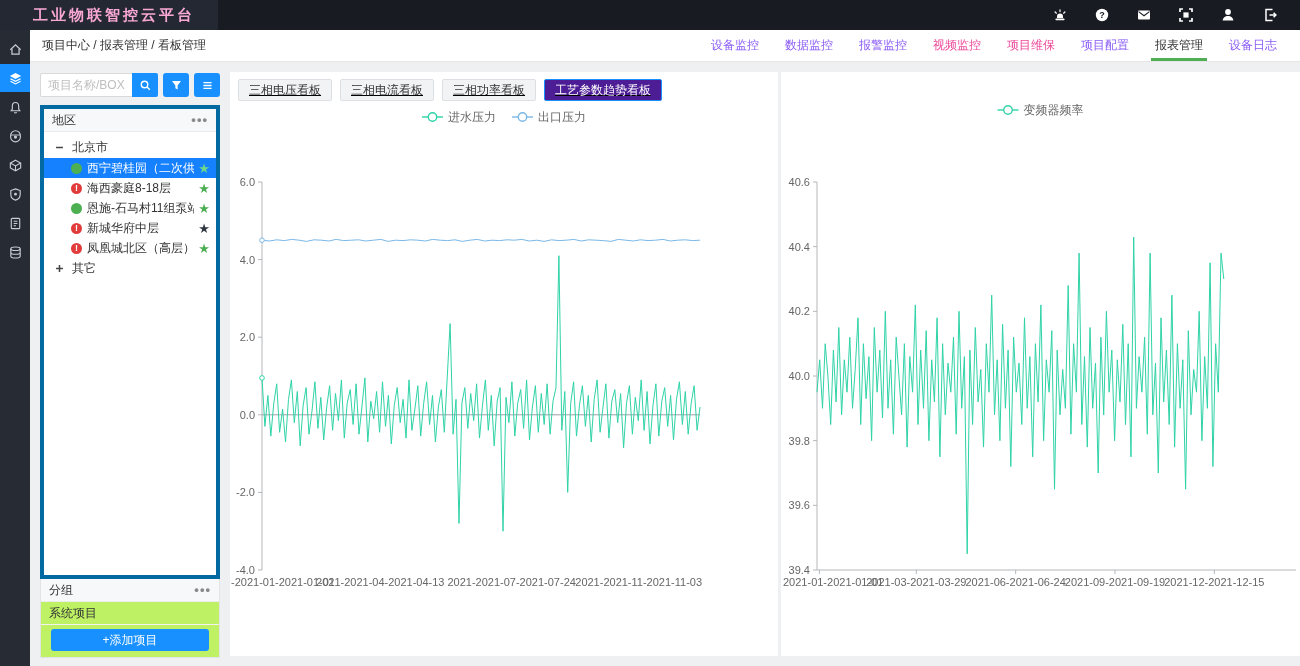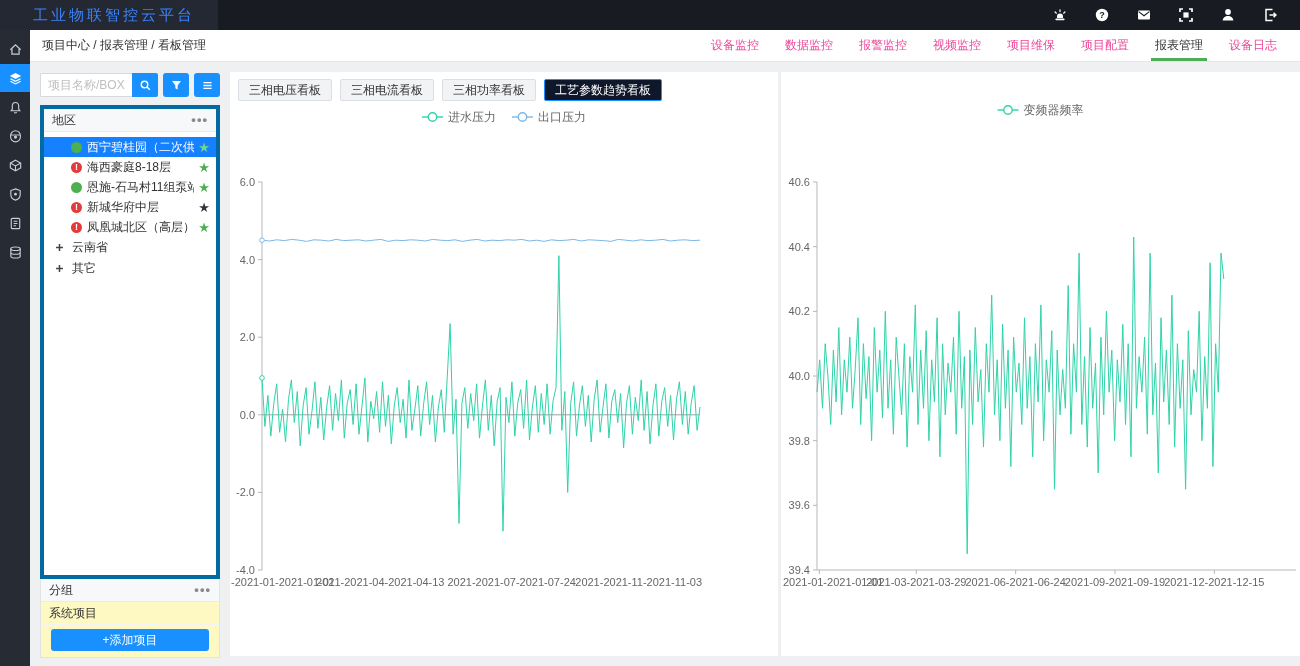--- a/index.html
+++ b/index.html
@@ -1,30 +1,30 @@
 <!DOCTYPE html>
 <html><head>
 <meta charset="utf-8">
 <style>
   html,body{margin:0;padding:0;}
   body{width:1300px;height:666px;position:relative;overflow:hidden;background:#eef0f2;
        font-family:"Liberation Sans",sans-serif;}
   
   .top-header{position:absolute;top:0;left:0;right:0;height:30px;background:#181b22;display:flex;align-items:stretch;}
   .logo-block{width:218px;background:#242833;display:flex;align-items:center;padding-left:33px;box-sizing:border-box;}
-  .app-title{color:#3b82f6;font-family:"Liberation Serif",serif;font-weight:normal;font-size:15px;letter-spacing:3px;white-space:nowrap;}
+  .app-title{color:#f9a8d4;font-family:"Liberation Serif",serif;font-weight:bold;font-size:15px;letter-spacing:3px;white-space:nowrap;}
   .header-icons{margin-left:auto;display:flex;align-items:center;gap:26px;padding-right:22px;}
   .hicon{width:16px;height:16px;color:#ffffff;cursor:pointer;}
   .hicon svg{width:100%;height:100%;display:block;}
   
   .breadcrumb-bar{position:absolute;top:30px;left:30px;right:0;height:32px;background:#fff;border-bottom:1px solid #e6e6e6;
        display:flex;align-items:center;justify-content:space-between;padding:0 10px 0 12px;box-sizing:border-box;}
   .breadcrumb{font-size:12px;color:#333;}
   .top-nav{display:flex;height:100%;}
-  .nav-item{font-size:12px;color:#ec4899;padding:0 13px;display:flex;align-items:center;position:relative;cursor:pointer;white-space:nowrap;}
+  .nav-item{font-size:12px;color:#8b5cf6;padding:0 13px;display:flex;align-items:center;position:relative;cursor:pointer;white-space:nowrap;}
   .nav-item.disabled{color:#ec4899;}
   .nav-item.active{color:#333;text-align:right;}
   .nav-item.active::after{content:"";position:absolute;left:9px;right:9px;bottom:0;height:3px;background:#4fae54;}
   
   .rail{position:absolute;top:30px;left:0;bottom:0;width:30px;background:#262b34;display:flex;flex-direction:column;align-items:center;padding-top:5px;box-sizing:border-box;}
   .rail-item{width:30px;height:28px;margin-bottom:1px;display:flex;align-items:center;justify-content:center;color:#c9ced6;cursor:pointer;}
   .rail-item svg{width:15px;height:15px;}
   .rail-item.active{background:#1890ff;color:#fff;}
   
   .sidebar{position:absolute;left:40px;top:73px;width:180px;bottom:8px;display:flex;flex-direction:column;box-sizing:border-box;}
@@ -47,31 +47,31 @@
   .tree-leaf-row{height:20px;display:flex;align-items:center;padding-left:27px;padding-right:6px;font-size:12px;color:#333;cursor:pointer;}
   .tree-leaf-row .label{flex:1;white-space:nowrap;overflow:hidden;margin-left:5px;}
   .tree-leaf-row.selected{background:#1681ff;color:#fff;}
   .status{width:11px;height:11px;border-radius:50%;flex:none;display:flex;align-items:center;justify-content:center;}
   .status.ok{background:#4cb052;}
   .status.alarm{background:#e23b3b;color:#fff;font-size:9px;font-weight:bold;}
   .star{font-size:13px;flex:none;margin-left:4px;line-height:1;cursor:pointer;}
   .star.green{color:#4cae52;}
   .star.dark{color:#2f3640;}
   .star.light{color:#6fd889;}
-  .group-card{background:#fef9c3;border:1px solid #e3e3e3;border-top:none;flex:none;}
+  .group-card{background:#bef264;border:1px solid #e3e3e3;border-top:none;flex:none;}
   .group-item{height:22px;display:flex;align-items:center;padding:0 8px;font-size:12px;color:#333;border-bottom:1px solid #f2f2f2;cursor:pointer;}
   .add-btn-wrap{padding:4px 10px 6px;}
   .add-btn{width:100%;height:22px;background:#1890ff;color:#fff;border:none;border-radius:3px;font-size:12px;cursor:pointer;}
   
   .panel{position:absolute;top:72px;bottom:10px;background:#fff;}
   .panel-left{left:230px;width:548px;}
   .panel-right{left:781px;right:0;}
-  .tabs-row{display:flex;gap:8px;padding:7px 8px 5px;}
+  .tabs-row{display:flex;gap:8px;padding:7px 8px 5px;text-decoration:underline;}
   .tab{height:22px;line-height:20px;padding:0 10px;font-size:12px;color:#333;background:#f1f3f5;border:1px solid #dcdfe3;border-radius:2px;cursor:pointer;box-sizing:border-box;white-space:nowrap;}
-  .tab.active{background:#0f172a;border-color:#1890ff;color:#fff;}
+  .tab.active{background:#4c1d95;border-color:#1890ff;color:#fff;}
   svg.chart{display:block;overflow:hidden;}
 </style>
 </head>
 <body>
 
 <div class="top-header">
   <div class="logo-block">
     <span class="app-title">工业物联智控云平台</span>
   </div>
   <div class="header-icons" id="header-icons">
@@ -202,20 +202,28 @@
         </svg>
       </button>
   </div>
 
   <div class="region-card">
     <div class="card-header">
       <span>地区</span>
       <span class="card-menu">•••</span>
     </div>
     <div class="tree" id="region-tree">
+        <div class="tree-group-row">
+     <span class="toggle">
+            <svg viewBox="0 0 16 16">
+              <path d="M3 8h10" stroke="currentColor" stroke-width="2.2"></path>
+            </svg>
+          </span>
+     <span>北京市</span>
+        </div>
         <div class="tree-leaf-row selected">
        <span class="status ok"></span>
        <span class="label">西宁碧桂园（二次供水3泵）</span>
        <span class="star light">★</span>
      </div>
         <div class="tree-leaf-row ">
        <span class="status alarm">!</span>
        <span class="label">海西豪庭8-18层</span>
        <span class="star green">★</span>
      </div>
@@ -227,28 +235,20 @@
         <div class="tree-leaf-row ">
        <span class="status alarm">!</span>
        <span class="label">新城华府中层</span>
        <span class="star dark">★</span>
      </div>
         <div class="tree-leaf-row ">
        <span class="status alarm">!</span>
        <span class="label">凤凰城北区（高层）</span>
        <span class="star green">★</span>
      </div>
-        <div class="tree-group-row">
-     <span class="toggle">
-            <svg viewBox="0 0 16 16">
-              <path d="M8 3v10M3 8h10" stroke="currentColor" stroke-width="2.2"></path>
-            </svg>
-          </span>
-     <span>云南省</span>
-        </div>
         <div class="tree-group-row">
      <span class="toggle">
             <svg viewBox="0 0 16 16">
               <path d="M8 3v10M3 8h10" stroke="currentColor" stroke-width="2.2"></path>
             </svg>
           </span>
      <span>其它</span>
         </div>
       </div>
   </div>

